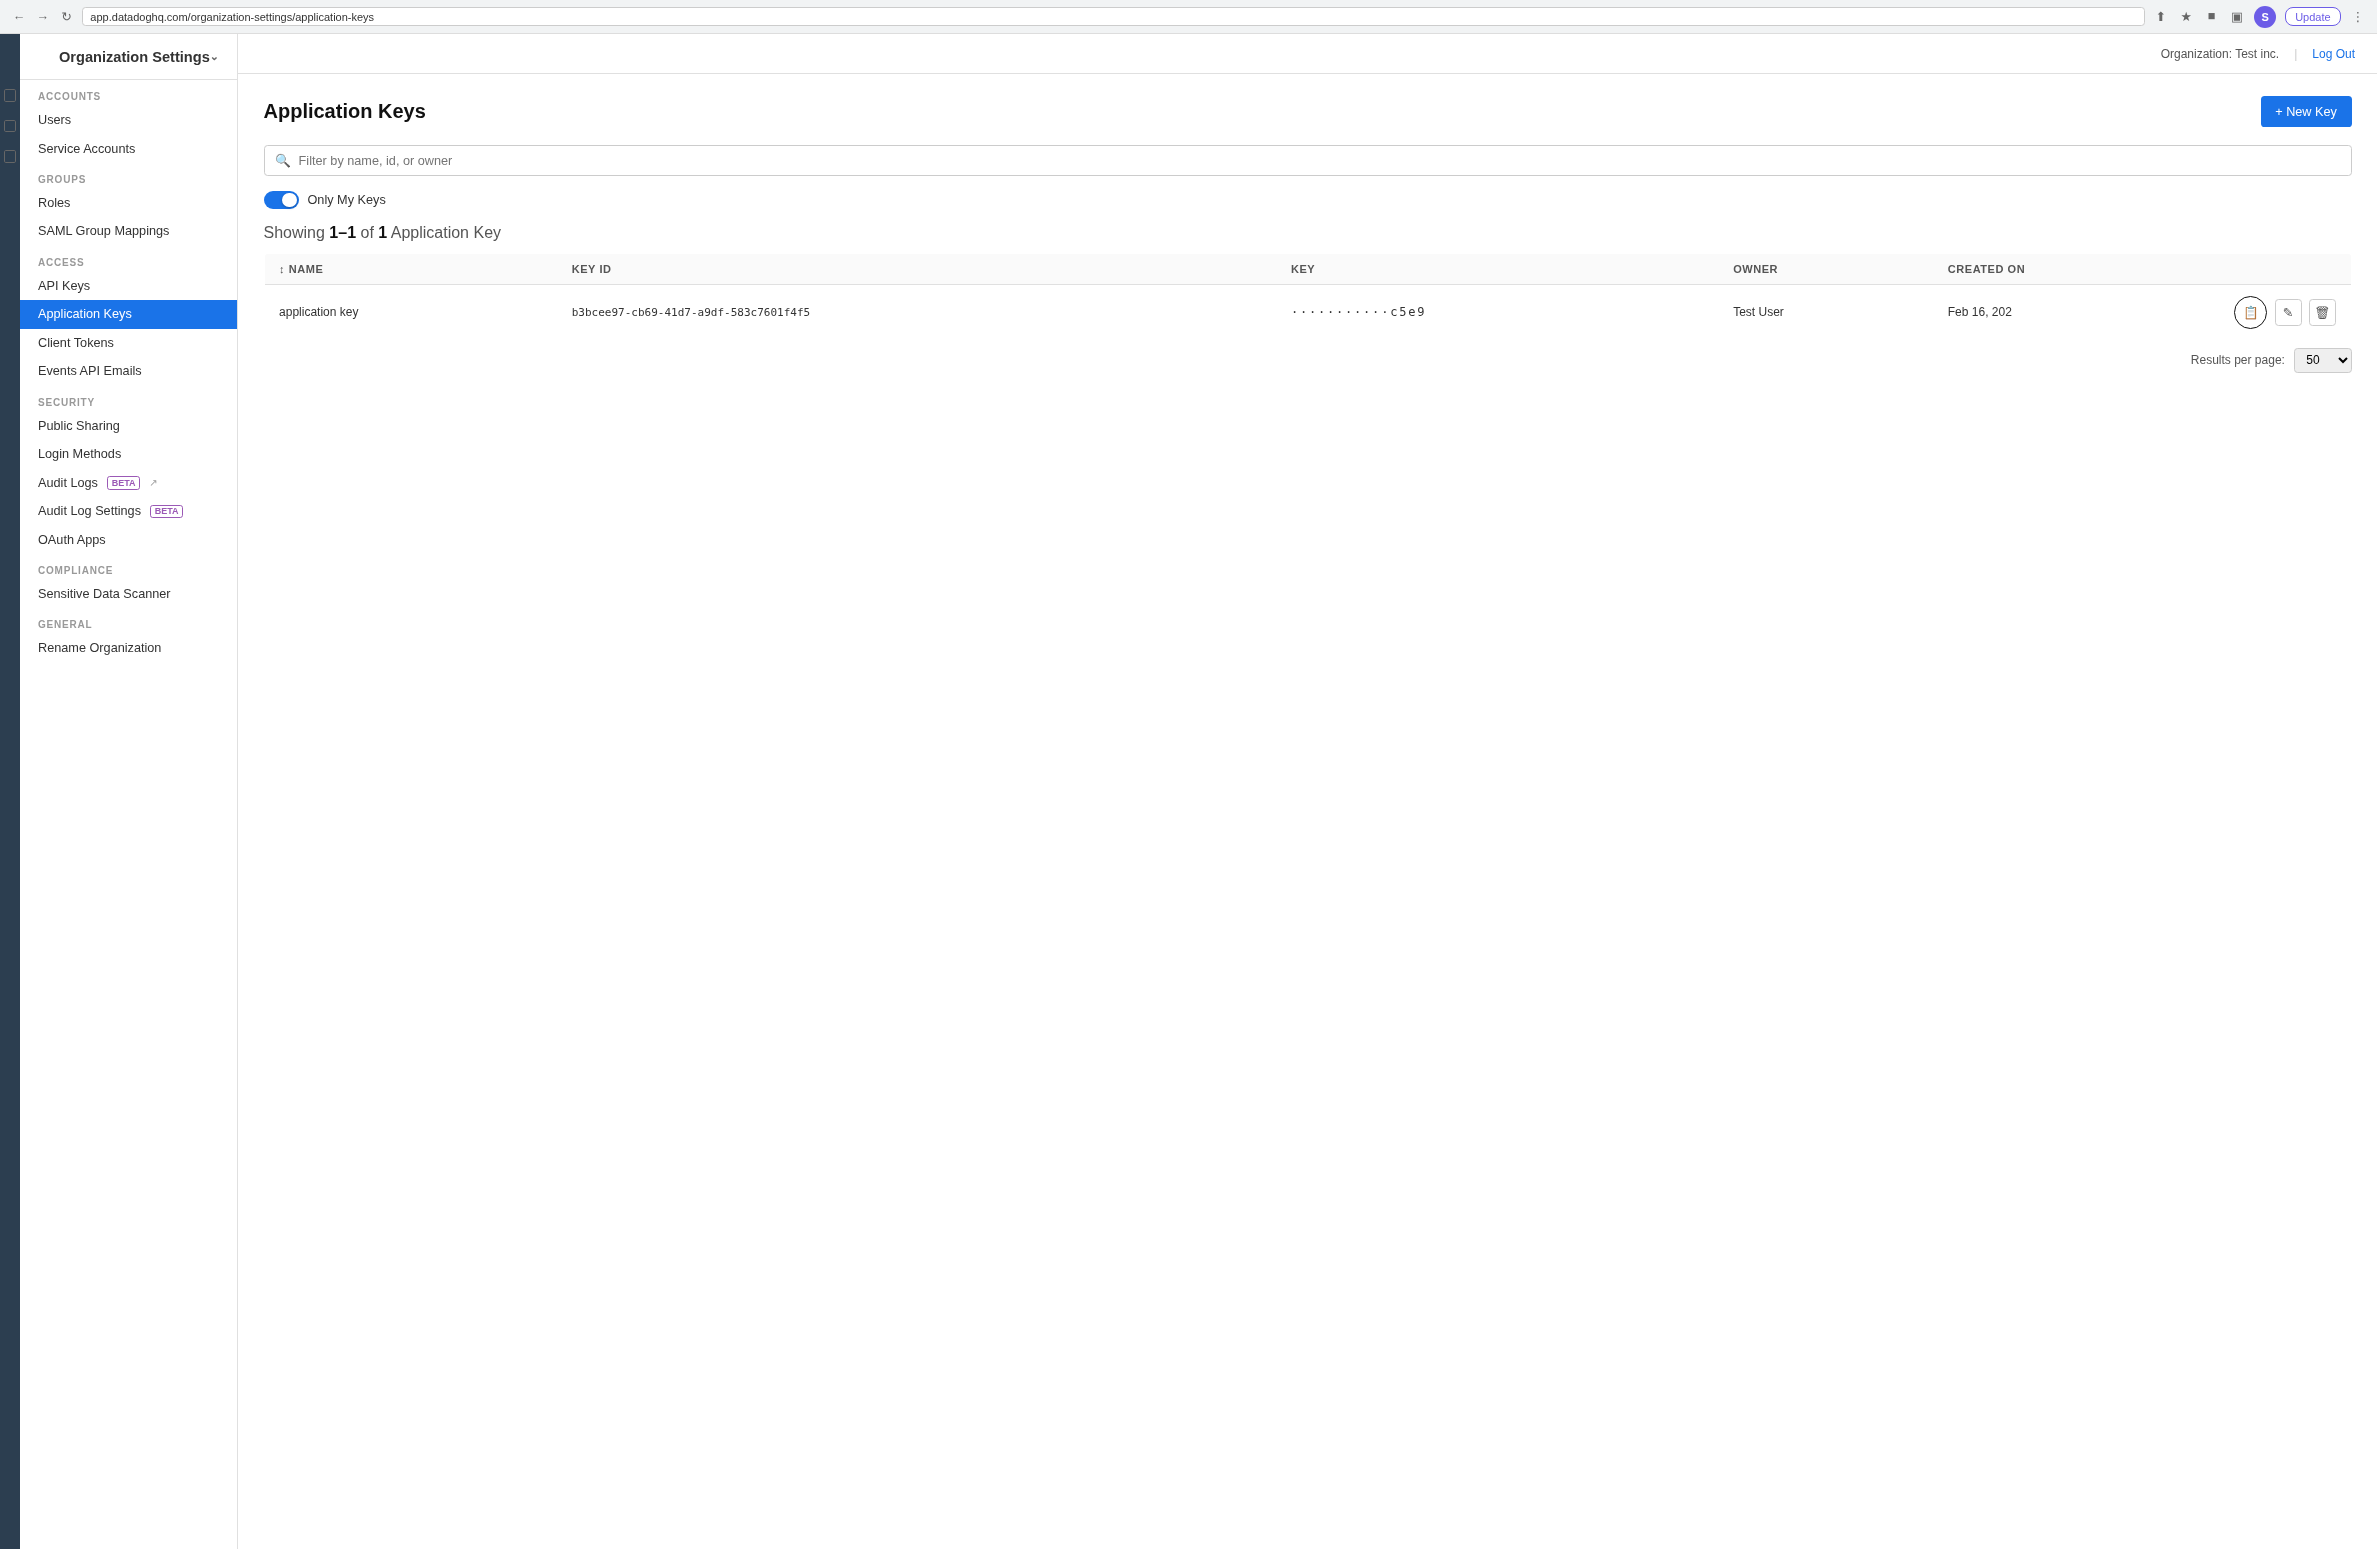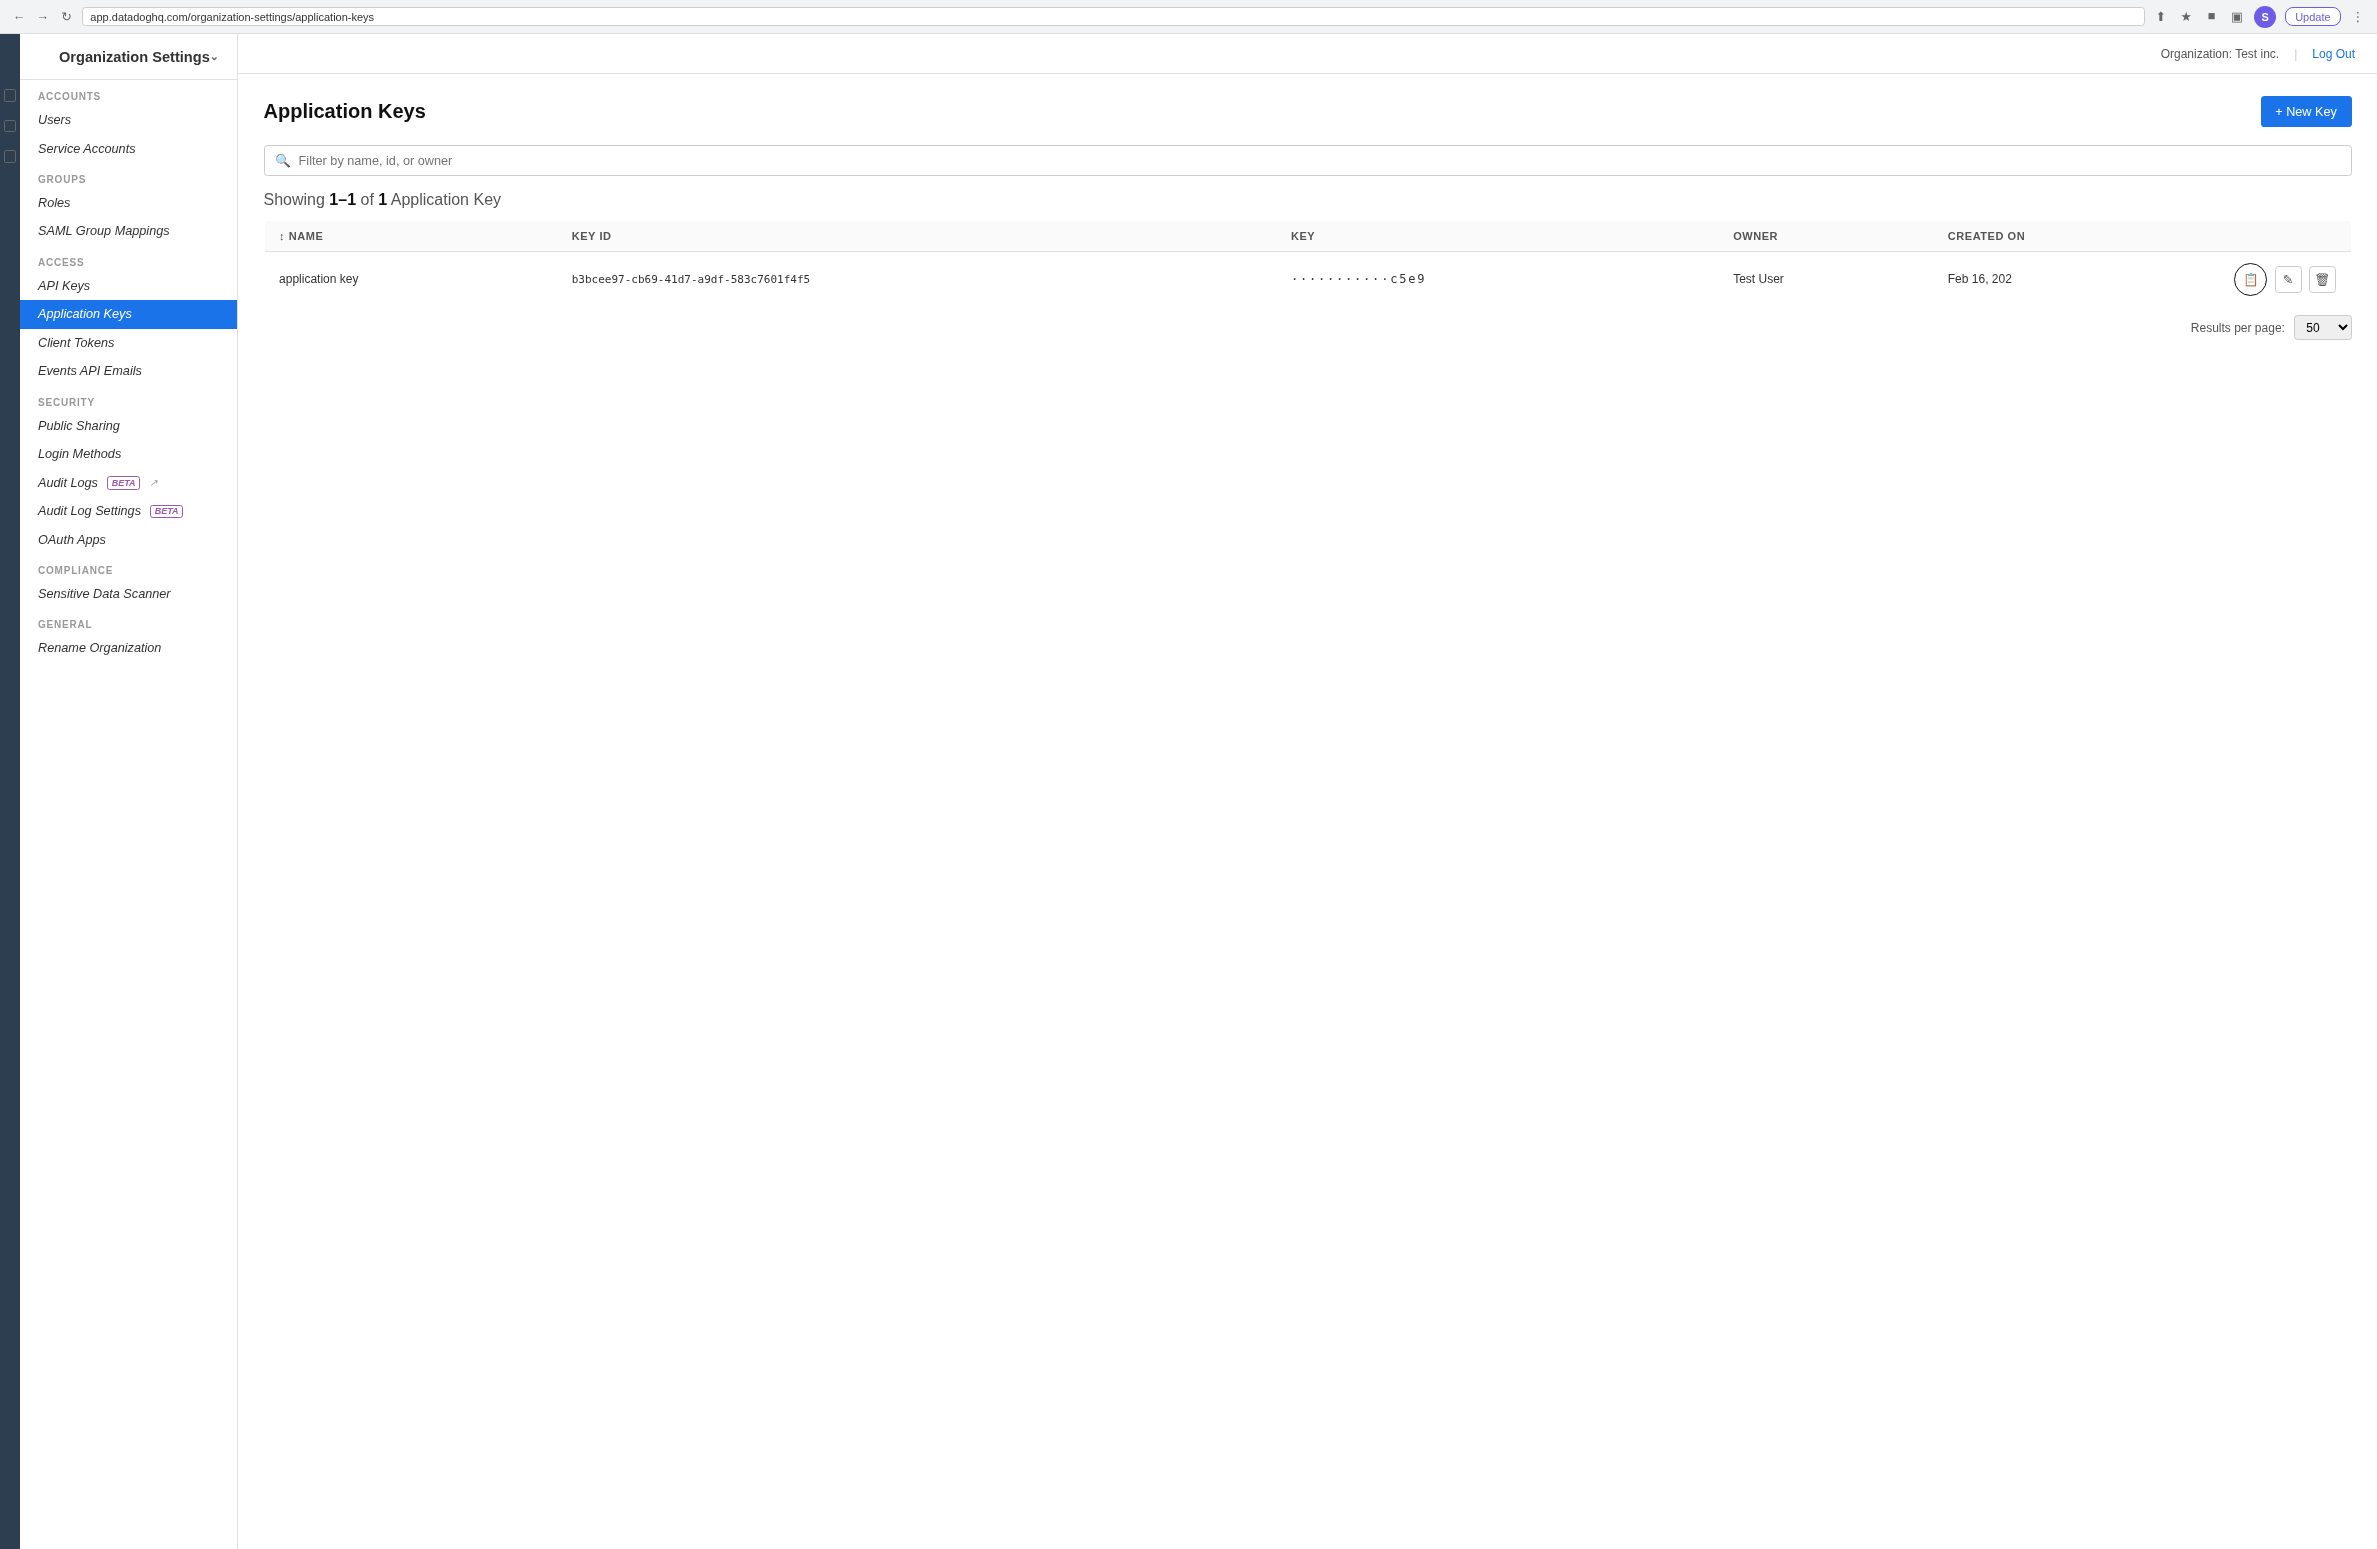--- a/index.html
+++ b/index.html
@@ -58,21 +58,20 @@
     }
     .sidebar-item {
       padding: 7.3px 18px;
       cursor: pointer;
       color: #333;
       font-size: 12.7px;
       border-radius: 0;
       display: flex;
       align-items: center;
       gap: 5.5px;
-      font-style: italic;
     }
     .sidebar-item.active {
       background: #1a73e8;
       color: #fff;
       font-weight: 500;
     }
     .beta-badge {
       font-size: 9px;
       font-weight: 700;
       color: #9b59b6;
@@ -340,20 +339,26 @@
       <div class="page-header">
         <h1 class="page-title">Application Keys</h1>
         <button class="new-key-btn">+ New Key</button>
       </div>
 
       <div class="filter-bar">
         <span class="search-icon">🔍</span>
         <input type="text" placeholder="Filter by name, id, or owner" style="">
       </div>
 
+      <div class="toggle-row">
+        <div class="toggle">
+          <div class="toggle-knob"></div>
+        </div>
+        <span class="toggle-label">Only My Keys</span>
+      </div>
 
       <div class="showing-text">
         <span>Showing </span><strong>1–1</strong><span> of </span><strong>1</strong><span> Application Key</span>
       </div>
 
       <table class="data-table">
         <thead>
           <tr>
             <th>
               <div class="th-name">

